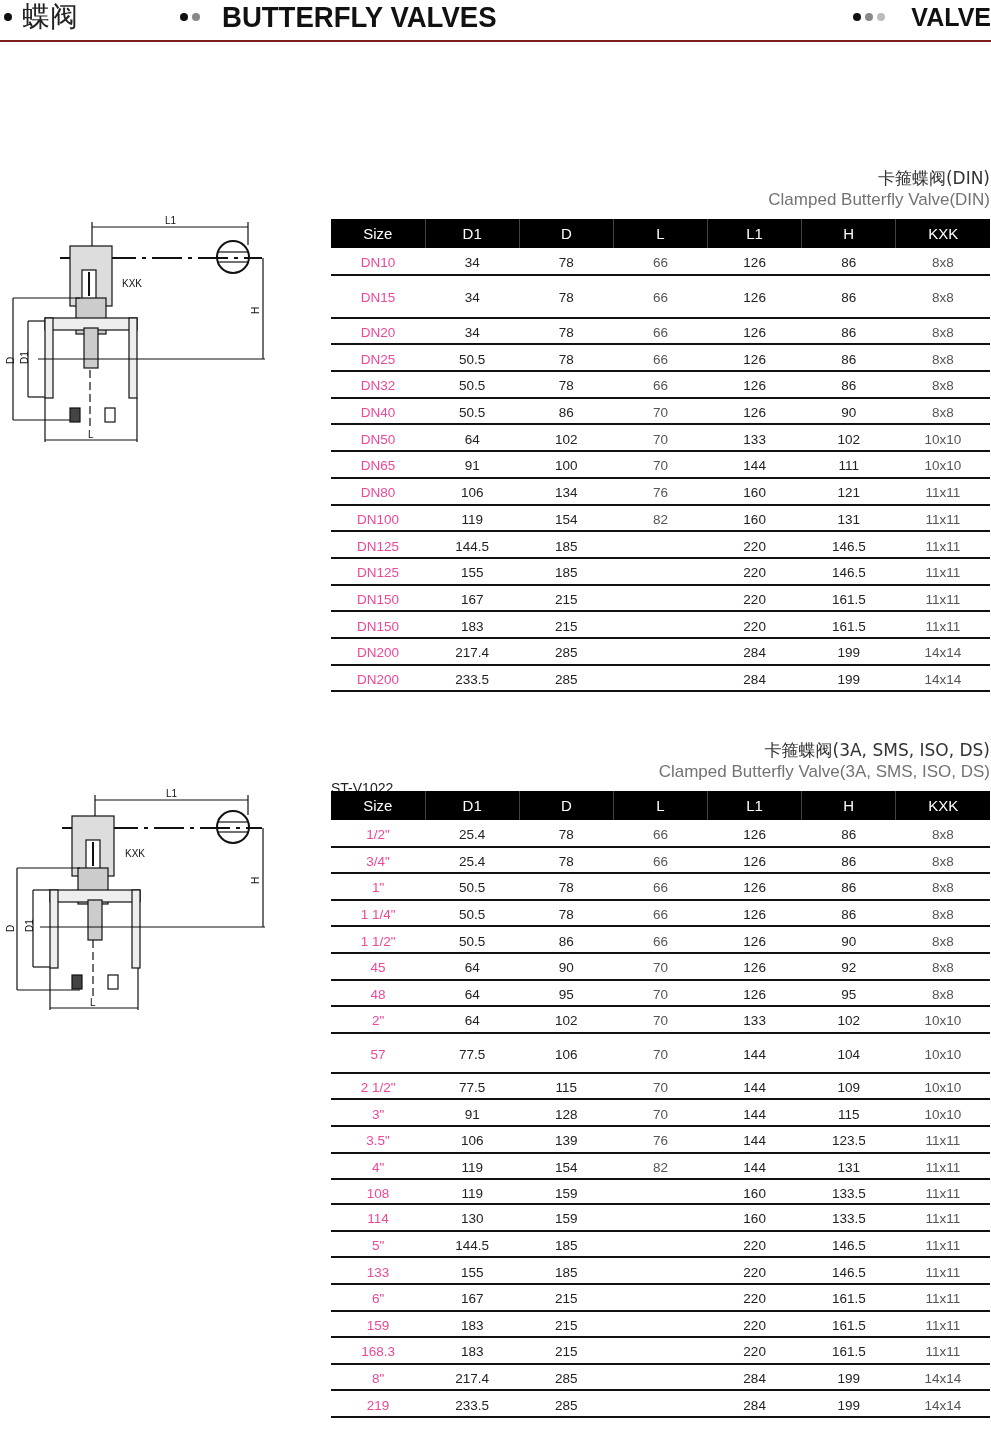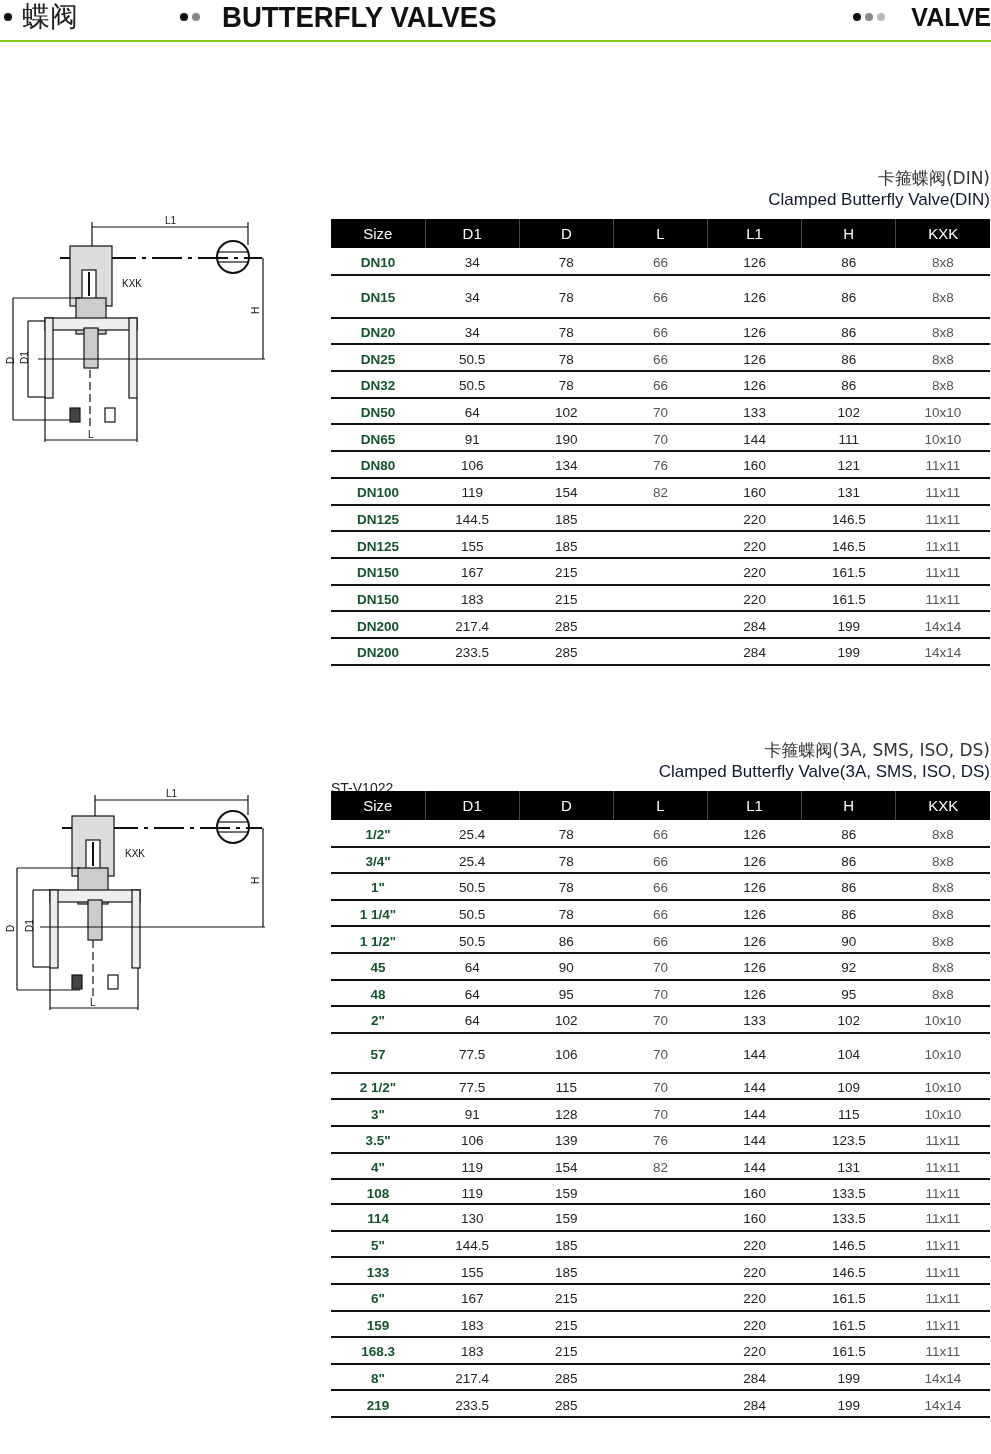--- a/index.html
+++ b/index.html
@@ -1,34 +1,34 @@
 <!DOCTYPE html>
 <html><head>
 <meta charset="utf-8">
 <style>
   * { box-sizing: border-box; margin: 0; padding: 0; }
   body { width: 991px; height: 1454px; background: #ffffff; position: relative; overflow: hidden; font-family: "Liberation Sans", sans-serif; color: #111; }
-  .header { position: absolute; left: 0; top: 0; width: 991px; height: 42px; border-bottom: 2px solid #84cc16; }
+  .header { position: absolute; left: 0; top: 0; width: 991px; height: 42px; border-bottom: 2px solid #7f1d1d; }
   .hdr-cn { position: absolute; left: 4px; top: 0px; font-size: 28px; font-family: "DejaVu Sans", sans-serif; color: #222; display: flex; align-items: center; height: 34px; }
   .dot { display: inline-block; border-radius: 50%; width: 8px; height: 8px; background: #111; margin-right: 4px; }
   .dot.g1 { background: #888; }
   .dot.g2 { background: #bbb; }
   .hdr-title { position: absolute; left: 180px; top: 0; height: 34px; display: flex; align-items: center; }
   .hdr-title span.t { font-size: 29px; font-weight: bold; letter-spacing: 0px; transform: scaleX(0.95); transform-origin: left; margin-left: 18px; }
   .hdr-right { position: absolute; right: 0px; top: 0; height: 34px; display: flex; align-items: center; }
   .hdr-right span.t { font-size: 25px; font-weight: bold; margin-left: 22px; }
   .model { position: absolute; left: 331px; font-size: 14px; color: #222; margin-top: 36px; }
   .cn-title { position: absolute; right: 1px; font-size: 17px; color: #333; font-family: "DejaVu Sans", sans-serif; }
-  .en-title { position: absolute; right: 1px; font-size: 17px; color: #0f172a; }
+  .en-title { position: absolute; right: 1px; font-size: 17px; color: #737373; }
 
   table.spec { position: absolute; left: 331px; width: 659px; border-collapse: collapse; table-layout: fixed; }
   table.spec th { background: #000; color: #fff; font-weight: normal; font-size: 15px; height: 29px; border-left: 1px solid #444; text-align: center; }
   table.spec th:first-child { border-left: none; }
   table.spec td { text-align: center; font-size: 13.5px; color: #222; border-bottom: 2px solid #111; padding-top: 3px; }
-  table.spec td.c0 { color: #14532d; font-weight: bold; }
+  table.spec td.c0 { color: #ec4899; }
   table.spec td.light { color: #555; }
 
   .drawing { position: absolute; left: 0; width: 280px; height: 240px; }
 </style>
 </head>
 <body>
 
 <div class="header">
   <div class="hdr-cn">
     <span class="dot" style="margin-right:10px"></span>
@@ -146,32 +146,41 @@
         <tr style="height: 26.7px;">
           <td class="c0">DN32</td>
           <td class="c1">50.5</td>
           <td class="c2">78</td>
           <td class="c3 light">66</td>
           <td class="c4">126</td>
           <td class="c5">86</td>
           <td class="c6 light">8x8</td>
         </tr>
         <tr style="height: 26.7px;">
+          <td class="c0">DN40</td>
+          <td class="c1">50.5</td>
+          <td class="c2">86</td>
+          <td class="c3 light">70</td>
+          <td class="c4">126</td>
+          <td class="c5">90</td>
+          <td class="c6 light">8x8</td>
+        </tr>
+        <tr style="height: 26.7px;">
           <td class="c0">DN50</td>
           <td class="c1">64</td>
           <td class="c2">102</td>
           <td class="c3 light">70</td>
           <td class="c4">133</td>
           <td class="c5">102</td>
           <td class="c6 light">10x10</td>
         </tr>
         <tr style="height: 26.7px;">
           <td class="c0">DN65</td>
           <td class="c1">91</td>
-          <td class="c2">190</td>
+          <td class="c2">100</td>
           <td class="c3 light">70</td>
           <td class="c4">144</td>
           <td class="c5">111</td>
           <td class="c6 light">10x10</td>
         </tr>
         <tr style="height: 26.7px;">
           <td class="c0">DN80</td>
           <td class="c1">106</td>
           <td class="c2">134</td>
           <td class="c3 light">76</td>

